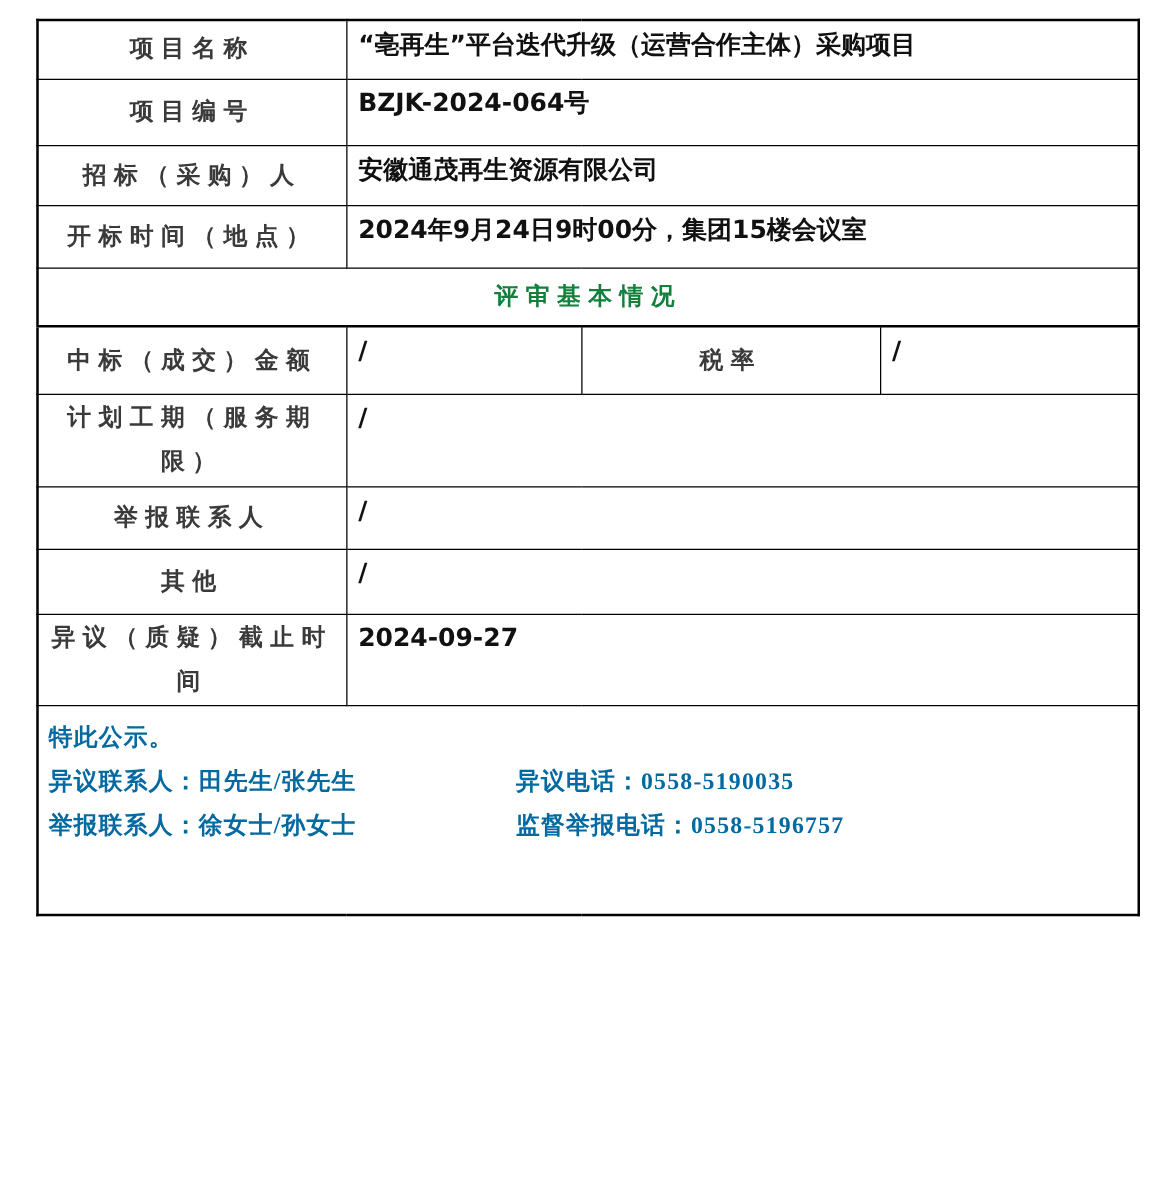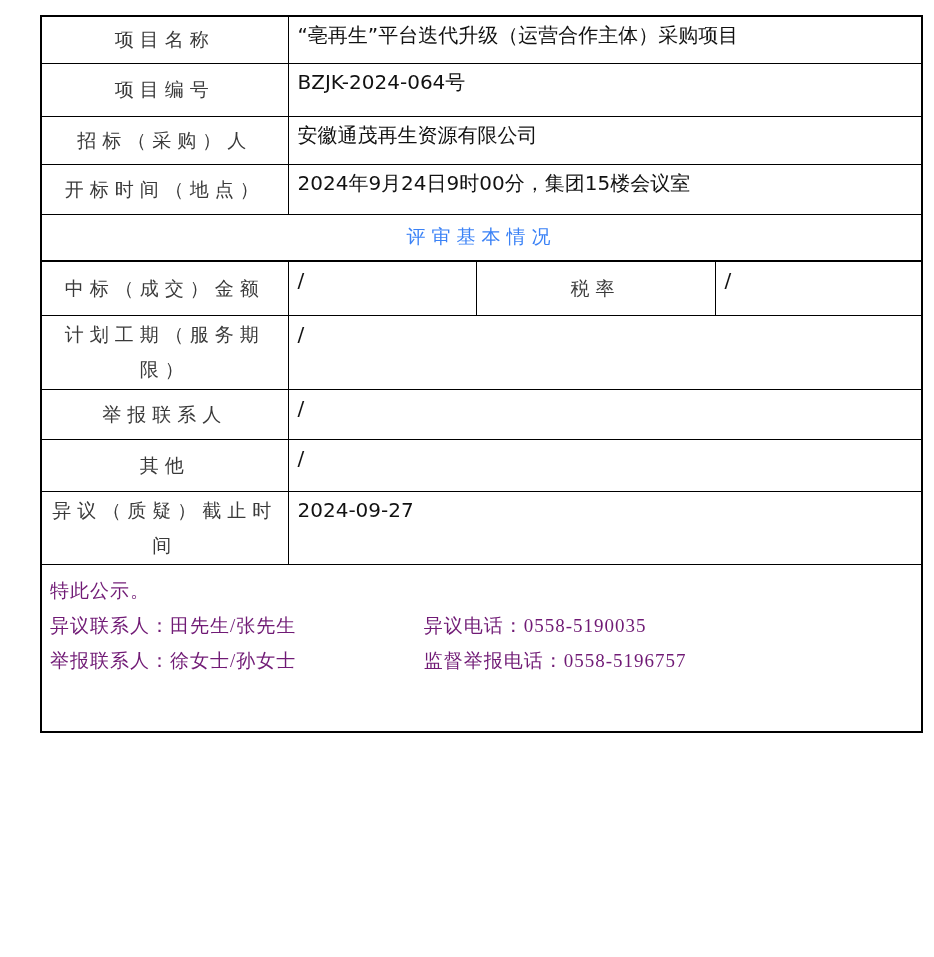--- a/index.html
+++ b/index.html
@@ -11,26 +11,27 @@
     overflow: hidden;
   }
   .page {
     position: relative;
     width: 934px;
     height: 957px;
     background: #ffffff;
   }
   table.announcement {
     position: absolute;
-    left: 40px;
+    left: 29px;
     top: 15px;
     width: 881px;
     border-collapse: collapse;
     table-layout: fixed;
     border: 2px solid #000000;
+    font-weight: bold;
   }
   table.announcement td {
     border: 1px solid #000000;
     overflow: hidden;
   }
   td.label {
     font-family: "Liberation Serif", serif;
     font-size: 19px;
     color: #3a3a3a;
     letter-spacing: 6px;
@@ -44,39 +45,39 @@
     font-size: 20px;
     color: #111111;
     text-align: left;
     vertical-align: top;
     padding: 7px 8px 0 9px;
     line-height: 22px;
   }
   td.section-header {
     font-family: "Liberation Serif", serif;
     font-size: 19px;
-    color: #3b82f6;
+    color: #15803d;
     letter-spacing: 6px;
     text-align: center;
     vertical-align: middle;
     border-bottom-width: 2px !important;
   }
   td.content-cell {
     font-family: "DejaVu Sans", sans-serif;
     font-size: 16px;
     color: #111111;
     text-align: left;
     vertical-align: top;
     padding: 6px 8px 0 5px;
     line-height: 23px;
   }
   td.footer-cell {
     font-family: "Liberation Serif", serif;
     font-size: 19px;
-    color: #701a75;
+    color: #0369a1;
     text-align: left;
     vertical-align: top;
     padding: 8px 8px 0 8px;
     letter-spacing: 1px;
   }
   .footer-line {
     line-height: 35px;
     white-space: nowrap;
   }
   .footer-left {

